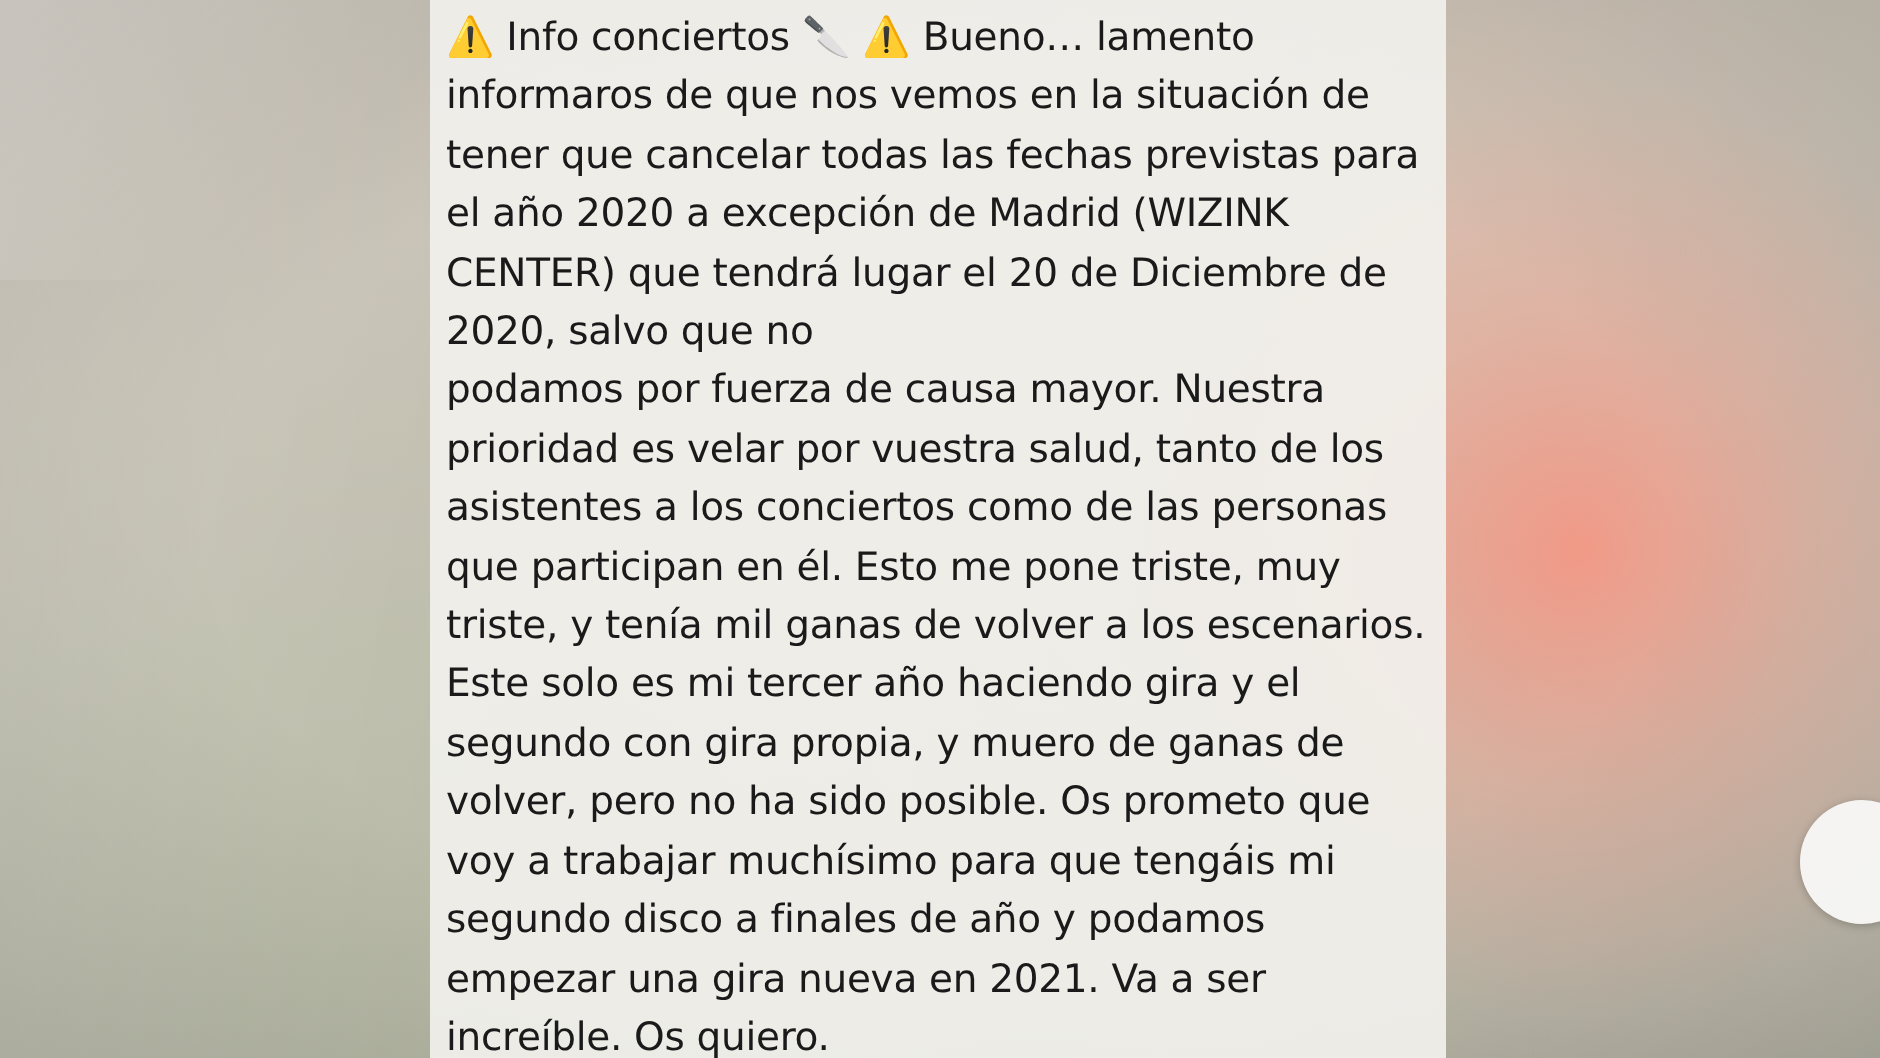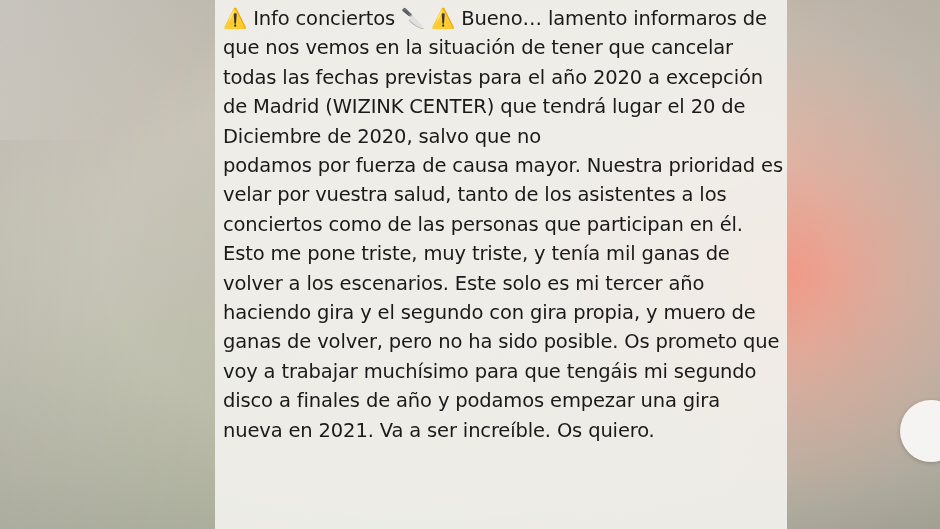--- a/index.html
+++ b/index.html
@@ -38,21 +38,21 @@
   .bg-vignette {
     position: absolute;
     inset: 0;
     background: radial-gradient(ellipse at 50% 50%, rgba(0,0,0,0) 55%, rgba(60,55,50,0.16) 100%);
   }
   
   .text-card {
     position: absolute;
     left: 215px;
     top: 0;
-    width: 572px;
+    width: 508px;
     height: 529px;
     background: rgba(241,240,236,0.93);
     box-sizing: border-box;
     padding: 4px 3px 0 8px;
     overflow: hidden;
   }
   .post-text {
     font-family: "DejaVu Sans", "Liberation Sans", sans-serif;
     font-size: 19.5px;
     line-height: 29.4px;

